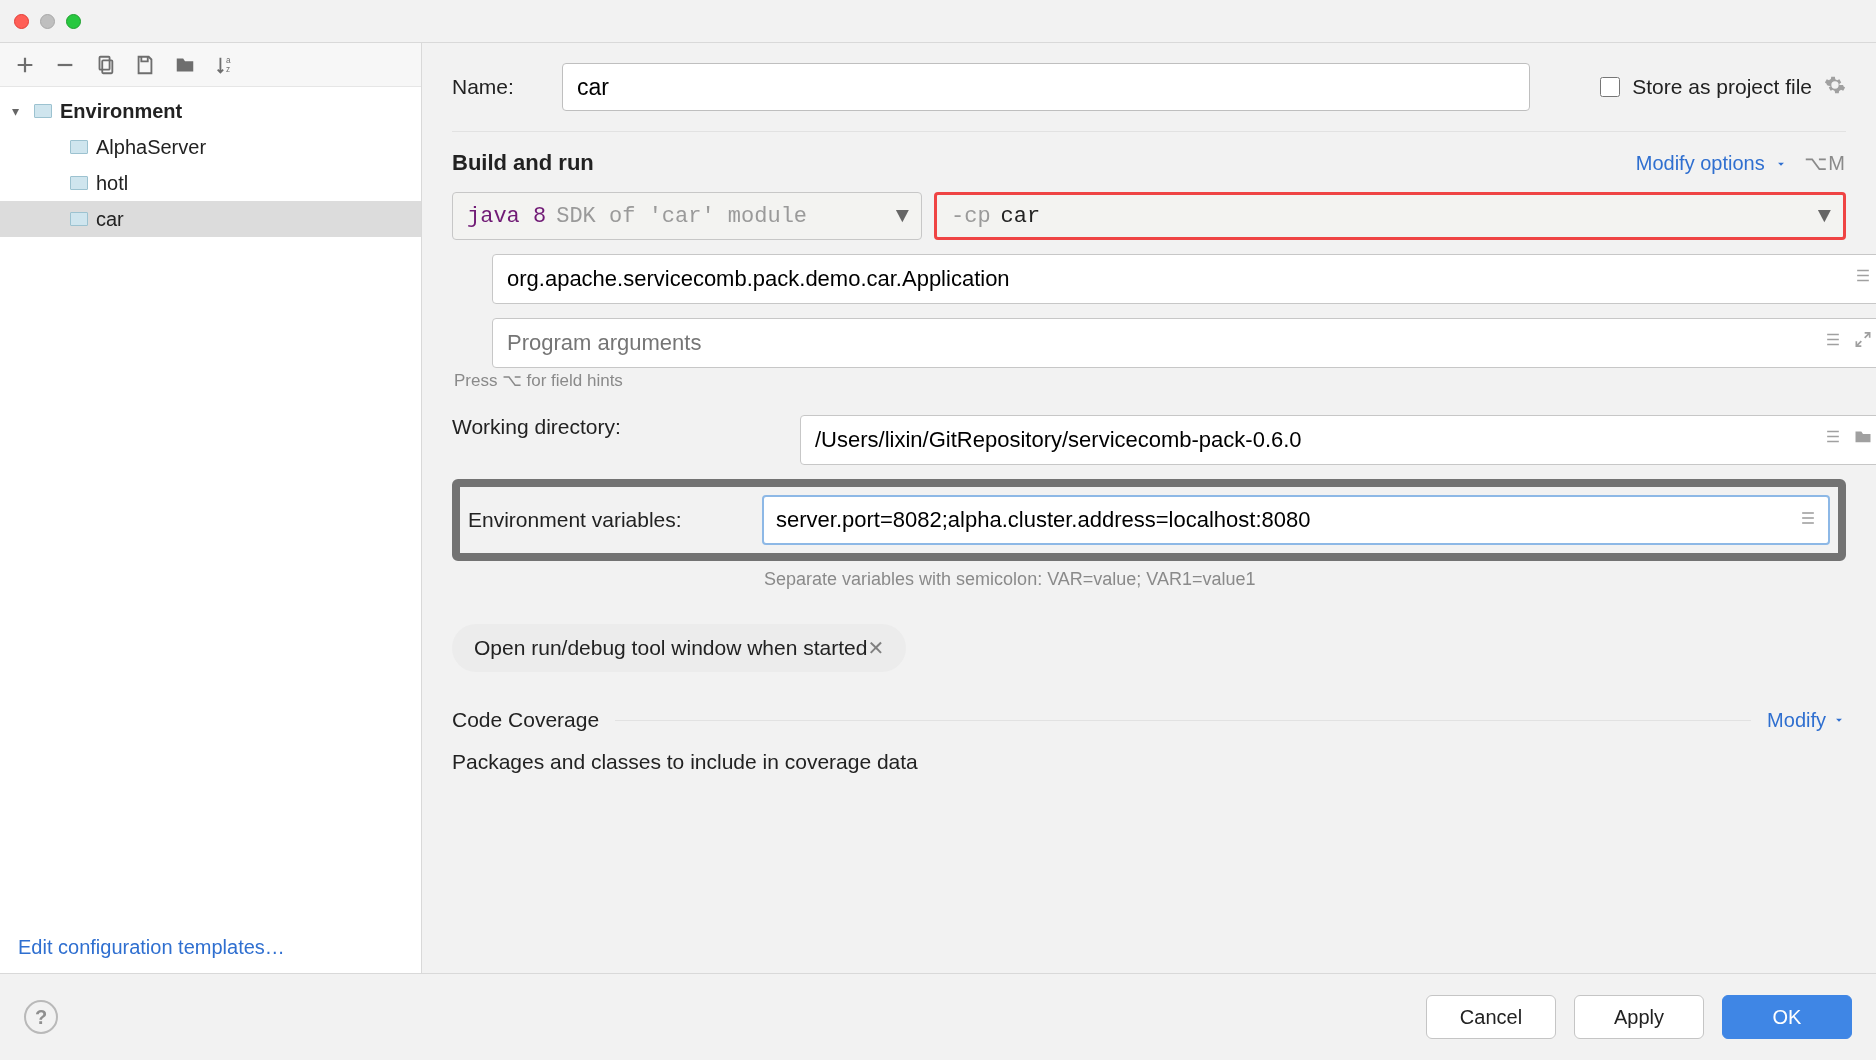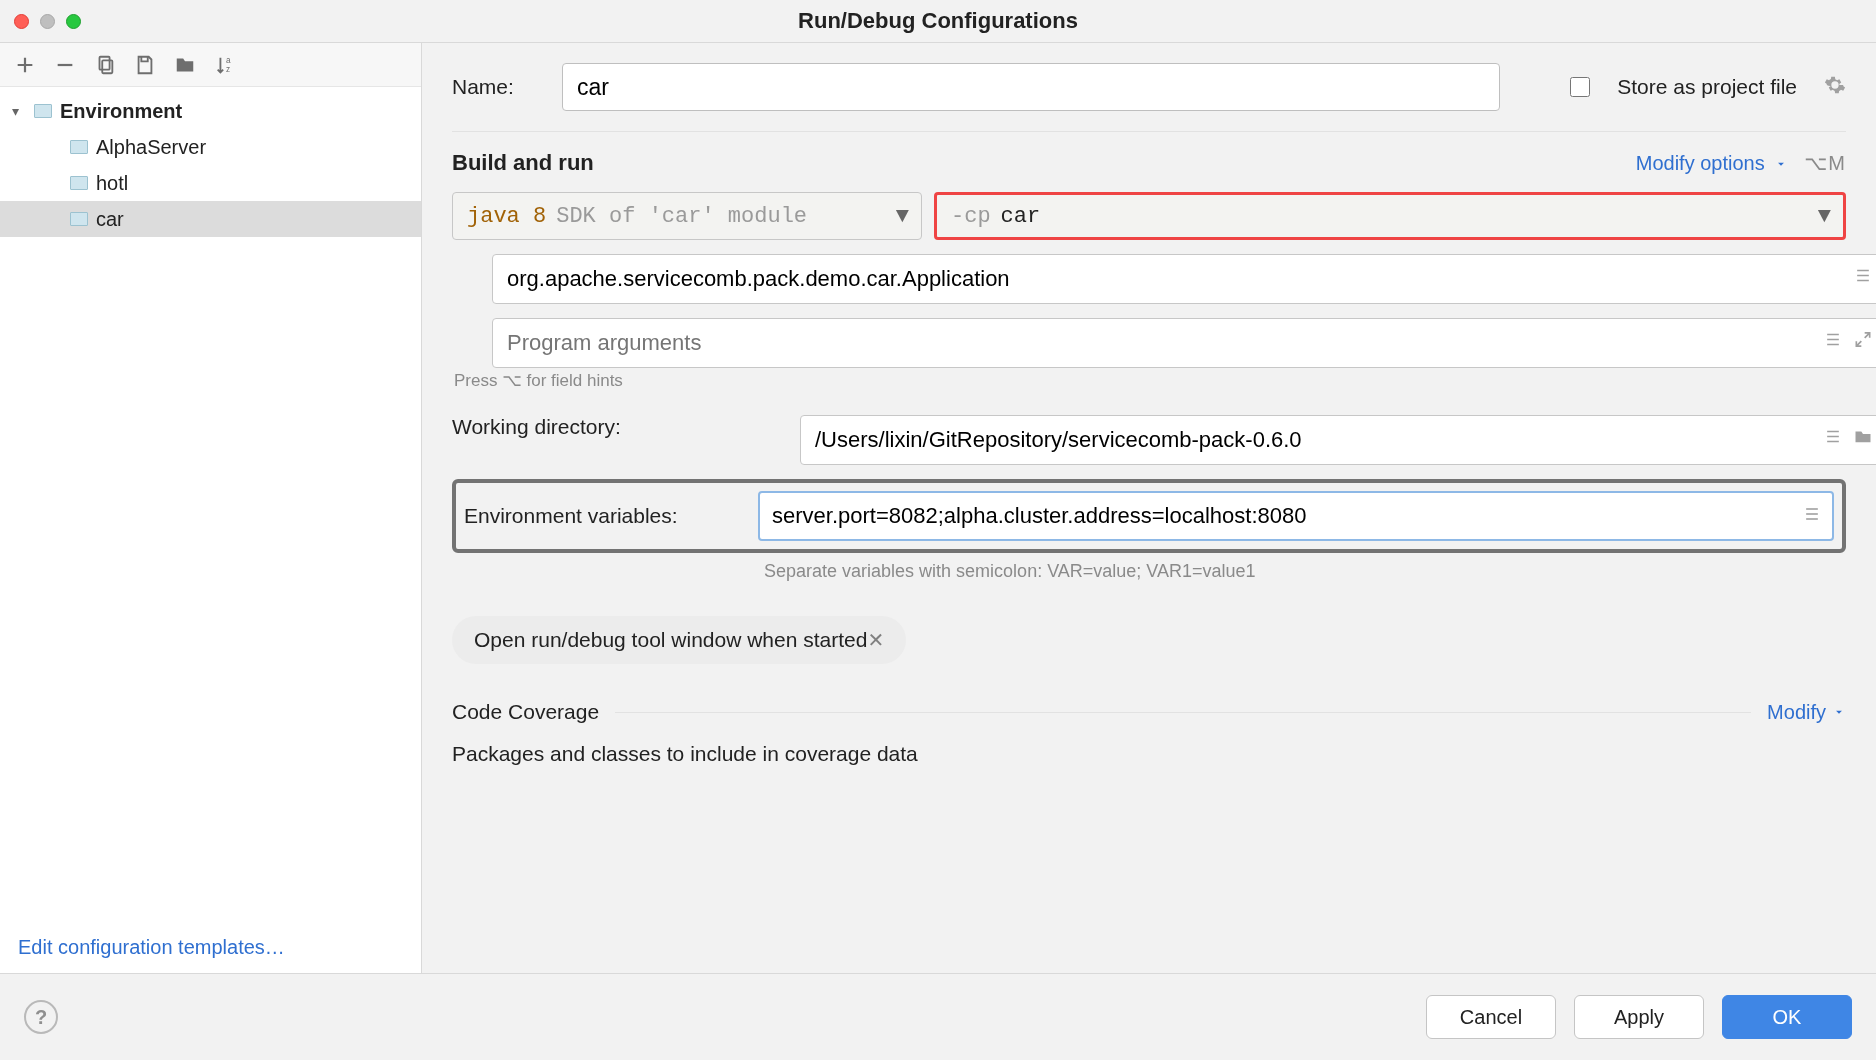--- a/index.html
+++ b/index.html
@@ -61,35 +61,35 @@
   .form {
     flex:1; padding:20px 30px 0 30px; overflow:auto;
     display:flex; flex-direction:column;
   }
   .row { display:flex; align-items:center; margin-bottom:14px; }
   .name-row .lbl { width:110px; font-size:21px; }
   .name-row input.text {
     flex:1; height:48px; font-size:23px; padding:0 14px;
     border:1px solid #bfbfbf; border-radius:4px; background:#fff;
   }
-  .store-box { display:flex; align-items:center; gap:27px; margin-left:70px; font-size:21px; }
+  .store-box { display:flex; align-items:center; gap:12px; margin-left:70px; font-size:21px; }
   .store-box input[type=checkbox]{ width:20px; height:20px; }
   .gear-ic { color:#a0a0a0; }
   .hr { border:none; border-top:1px solid #e2e2e2; margin:6px 0 18px 0; }
   .section-head { display:flex; align-items:center; justify-content:space-between; margin-bottom:16px; }
   .section-head h3 { font-size:22px; font-weight:700; }
   .mod-opts { display:flex; align-items:center; gap:16px; font-size:20px; color:#2f6fd0; }
   .mod-opts .shortcut { color:#8a8a8a; letter-spacing:1px; }
   .sdk-row { display:flex; gap:12px; }
   .sdk-select {
     width:470px; height:48px; border:1px solid #c7c7c7; border-radius:4px;
     background:#f3f3f1; display:flex; align-items:center; padding:0 42px 0 14px;
     position:relative; font-size:22px;
   }
-  .sdk-select .primary { color:#a16207; }
+  .sdk-select .primary { color:#701a75; }
   .sdk-select .secondary { color:#9a9a9a; margin-left:10px; }
   .sdk-select .caret { position:absolute; right:12px; color:#666; }
   .cp-field {
     flex:1; height:48px; border:3px solid #ef4444; border-radius:4px;
     background:#f3f3f1; display:flex; align-items:center; padding:0 42px 0 14px;
     font-size:22px; position:relative;
   }
   .cp-field .prefix { color:#9a9a9a; margin-right:10px; }
   .cp-field .caret { position:absolute; right:12px; color:#666; }
   .big-input {
@@ -101,21 +101,21 @@
     border:none; outline:none; width:100%; height:100%; font-size:22px; background:transparent;
   }
   .big-input .trail { position:absolute; right:12px; top:50%; transform:translateY(-50%);
     display:flex; gap:10px; color:#a0a0a0; }
   .trail svg { width:20px; height:20px; }
   .hint { font-size:17px; color:#8a8a8a; margin:-6px 0 14px 2px; }
   .kv-row { display:flex; align-items:flex-start; gap:18px; margin-bottom:14px; }
   .kv-row .klbl { width:290px; font-size:21px; }
   .kv-row .kfield { flex:1; position:relative; }
   .env-highlight {
-    border:4px solid #737373; border-radius:6px; padding:8px;
+    border:8px solid #737373; border-radius:6px; padding:8px;
     display:flex; align-items:center; gap:18px;
   }
   .env-highlight .klbl { width:276px; font-size:21px; }
   .env-input-wrap {
     flex:1; height:50px; border:2px solid #8db8e6; border-radius:4px;
     background:#fff; display:flex; align-items:center; padding:0 44px 0 12px; position:relative;
   }
   .env-input-wrap input {
     border:none; outline:none; width:100%; height:100%; font-size:22px; background:transparent;
   }
@@ -151,21 +151,20 @@
 </style>
 </head>
 <body>
 
 <div class="titlebar">
   <div class="traffic">
     <div class="dot red"></div>
     <div class="dot yellow"></div>
     <div class="dot green"></div>
   </div>
-  <div class="title-text">Run/Debug Configurations</div>
 </div>
 
 <div class="main">
 
   <div class="sidebar">
     <div class="sidebar-toolbar">
       <span class="tb-icon">
         <svg viewBox="0 0 24 24" fill="none" stroke="currentColor" stroke-width="2.4">
             <path d="M12 4v16M4 12h16"></path>
           </svg>

